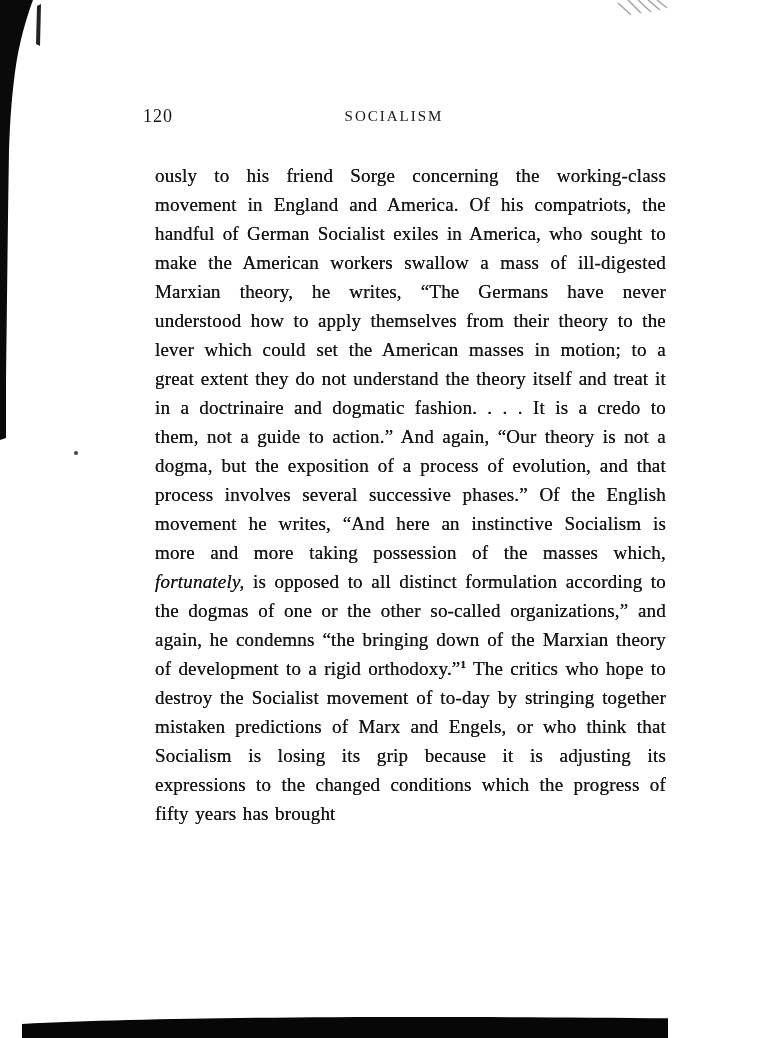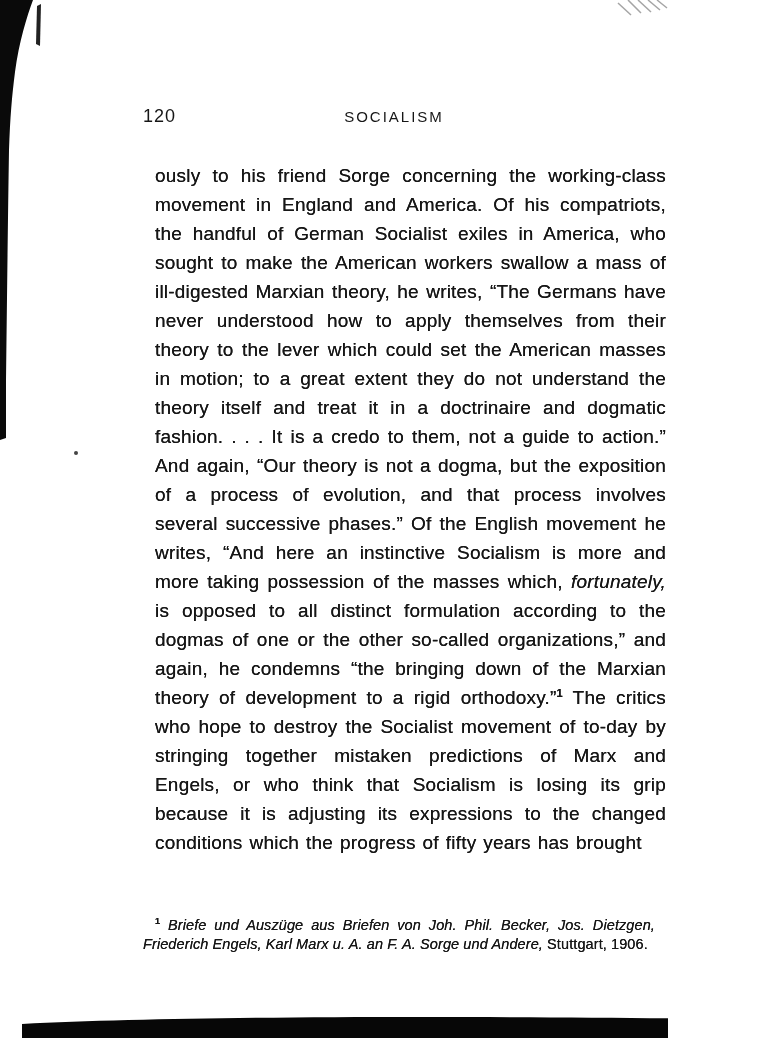--- a/index.html
+++ b/index.html
@@ -2,21 +2,21 @@
 <html><head>
 <meta charset="utf-8">
 <style>
   html, body { margin: 0; padding: 0; }
   #screen {
     position: relative;
     width: 668px;
     height: 1038px;
     background: #ffffff;
     overflow: hidden;
-    font-family: Liberation Sans, sans-serif;
+    font-family: Liberation Serif, serif;
     color: #161616;
   }
   .scan-svg {
     position: absolute;
     inset: 0;
     width: 768px;
     height: 1038px;
     pointer-events: none;
   }
   .header-row {
@@ -119,15 +119,14 @@
     <path d="M22,1024 C120,1019 260,1017 420,1017 C560,1017 680,1018 768,1020 L768,1038 L22,1038 Z" fill="#070707"></path>
   </svg>
 
   <div class="header-row">
     <span class="page-number">120</span>
     <span class="running-header">SOCIALISM</span>
   </div>
 
   <p class="body-text"><span>ously to his friend Sorge concerning the working-class movement in England and America.  Of his compatriots, the handful of German Socialist exiles in America, who sought to make the American workers swallow a mass of ill-digested Marxian theory, he writes, “The Germans have never understood how to apply themselves from their theory to the lever which could set the American masses in motion; to a great extent they do not understand the theory itself and treat it in a doctrinaire and dogmatic fashion. . . .  It is a credo to them, not a guide to action.”  And again, “Our theory is not a dogma, but the exposition of a process of evolution, and that process involves several successive phases.”  Of the English movement he writes, “And here an instinctive Socialism is more and more taking possession of the masses which, </span><i>fortunately,</i><span> is opposed to all distinct formulation according to the dogmas of one or the other so-called organizations,” and again, he condemns “the bringing down of the Marxian theory of development to a rigid orthodoxy.”</span><sup>1</sup><span>  The critics who hope to destroy the Socialist movement of to-day by stringing together mistaken predictions of Marx and Engels, or who think that Socialism is losing its grip because it is adjusting its expressions to the changed conditions which the progress of fifty years has brought</span></p>
 
-  <p class="footnote"><sup>1</sup><i> Briefe und Auszüge aus Briefen von Joh. Phil. Becker, Jos. Dietzgen, Friederich Engels, Karl Marx u. A. an F. A. Sorge und Andere,</i><span> Stuttgart, 1906.</span></p>
 
 </div>
 
 </body></html>

